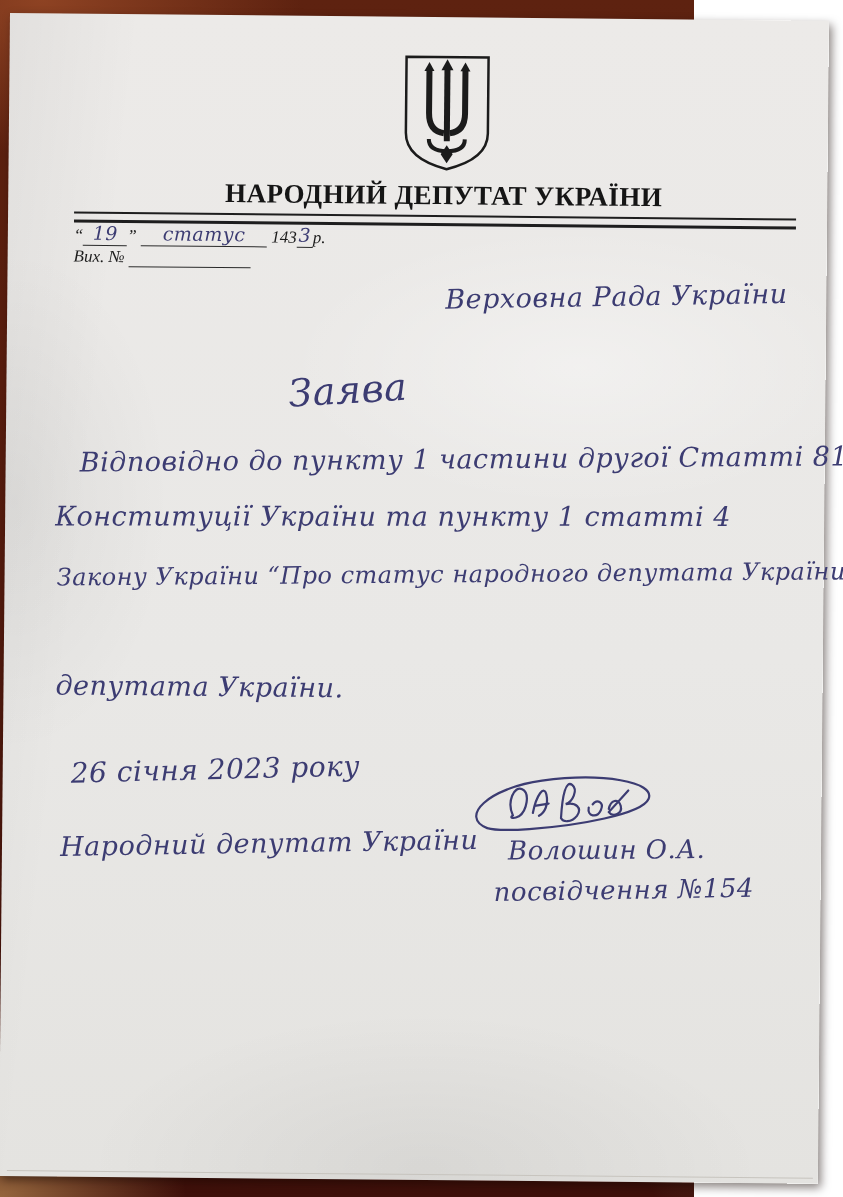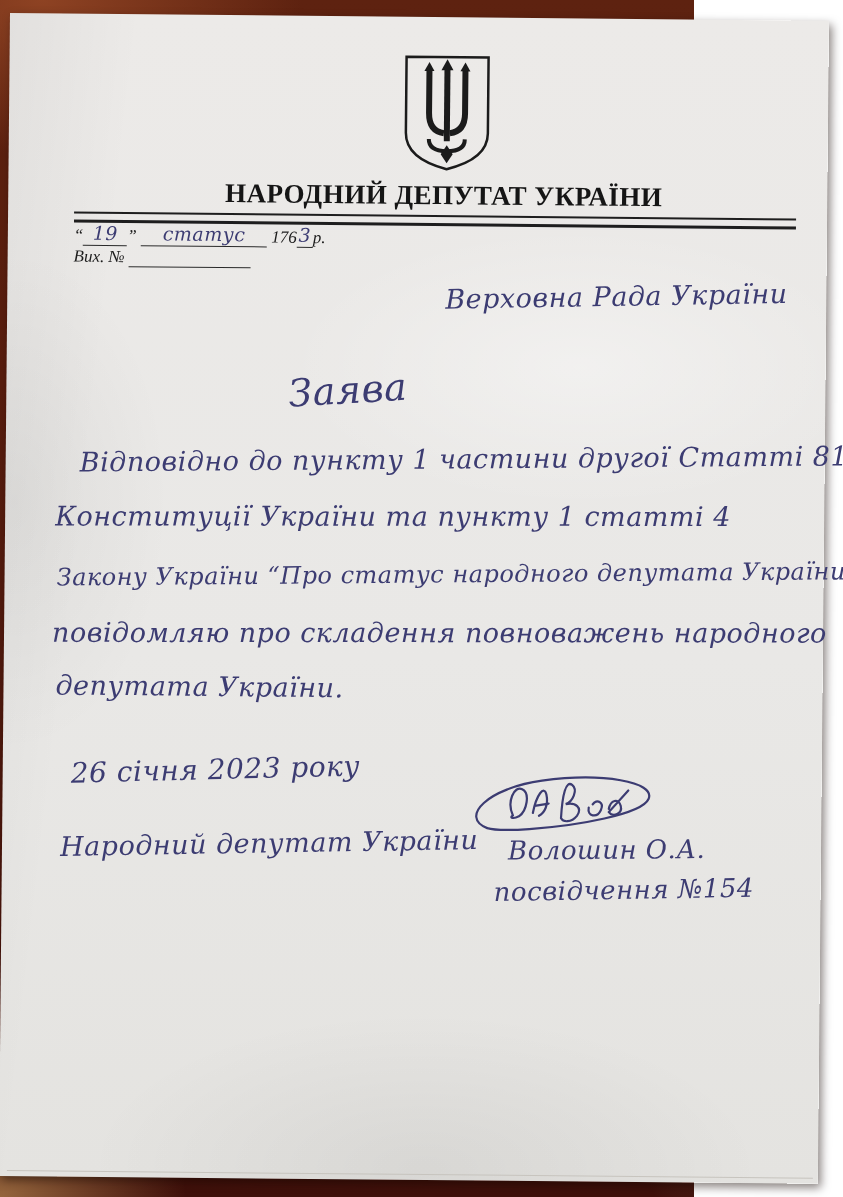--- a/index.html
+++ b/index.html
@@ -107,36 +107,35 @@
         <path d="M46 92 L40 101 L46 110 L52 101 Z" fill="#1b1b1b"></path>
       </svg>
     </div>
 
     <div class="abs lh-title">НАРОДНИЙ ДЕПУТАТ УКРАЇНИ</div>
     <div class="abs rule"></div>
 
     <div class="abs date-line printed">
       <span>“</span><span class="blank" style="width:44px"><span class="hw hw-sm">19</span></span><span>”</span>
       <span class="blank" style="width:126px"><span class="hw hw-sm">статус</span></span>
-      <span>176</span><span class="blank" style="width:16px"><span class="hw hw-sm">3</span></span><span>р.</span>
+      <span>143</span><span class="blank" style="width:16px"><span class="hw hw-sm">3</span></span><span>р.</span>
     </div>
 
     <div class="abs ref-line printed">
       <span>Вих. №</span>
       <span class="blank" style="width:122px"></span>
     </div>
 
     <div class="abs hw addressee">Верховна Рада України</div>
 
     <div class="abs hw doc-title">Заява</div>
 
     <div class="abs hw bl0">Відповідно до пункту 1 частини другої Статті 81</div>
     <div class="abs hw bl1">Конституції України та пункту 1 статті 4</div>
     <div class="abs hw bl2">Закону України “Про статус народного депутата України”</div>
-    <div class="abs hw bl3">повідомляю про складення повноважень народного</div>
     <div class="abs hw bl4">депутата України.</div>
 
     <div class="abs hw so-date">26 січня 2023 року</div>
 
     <div class="abs signature">
       <svg width="212" height="80" viewBox="0 0 212 80">
         <g stroke="#3c3c72" fill="none" stroke-width="2.2" stroke-linecap="round">
           <path d="M34 68 C6 56 36 28 90 22 C150 15 204 26 196 43 C189 58 124 68 76 70 C52 71 40 70 34 68"></path>
           <path d="M60 56 C54 42 62 26 70 30 C78 34 74 52 66 57 C60 60 56 58 60 56"></path>
           <path d="M80 54 C84 36 92 26 94 36 C96 46 92 54 86 57 M82 47 L96 45"></path>

